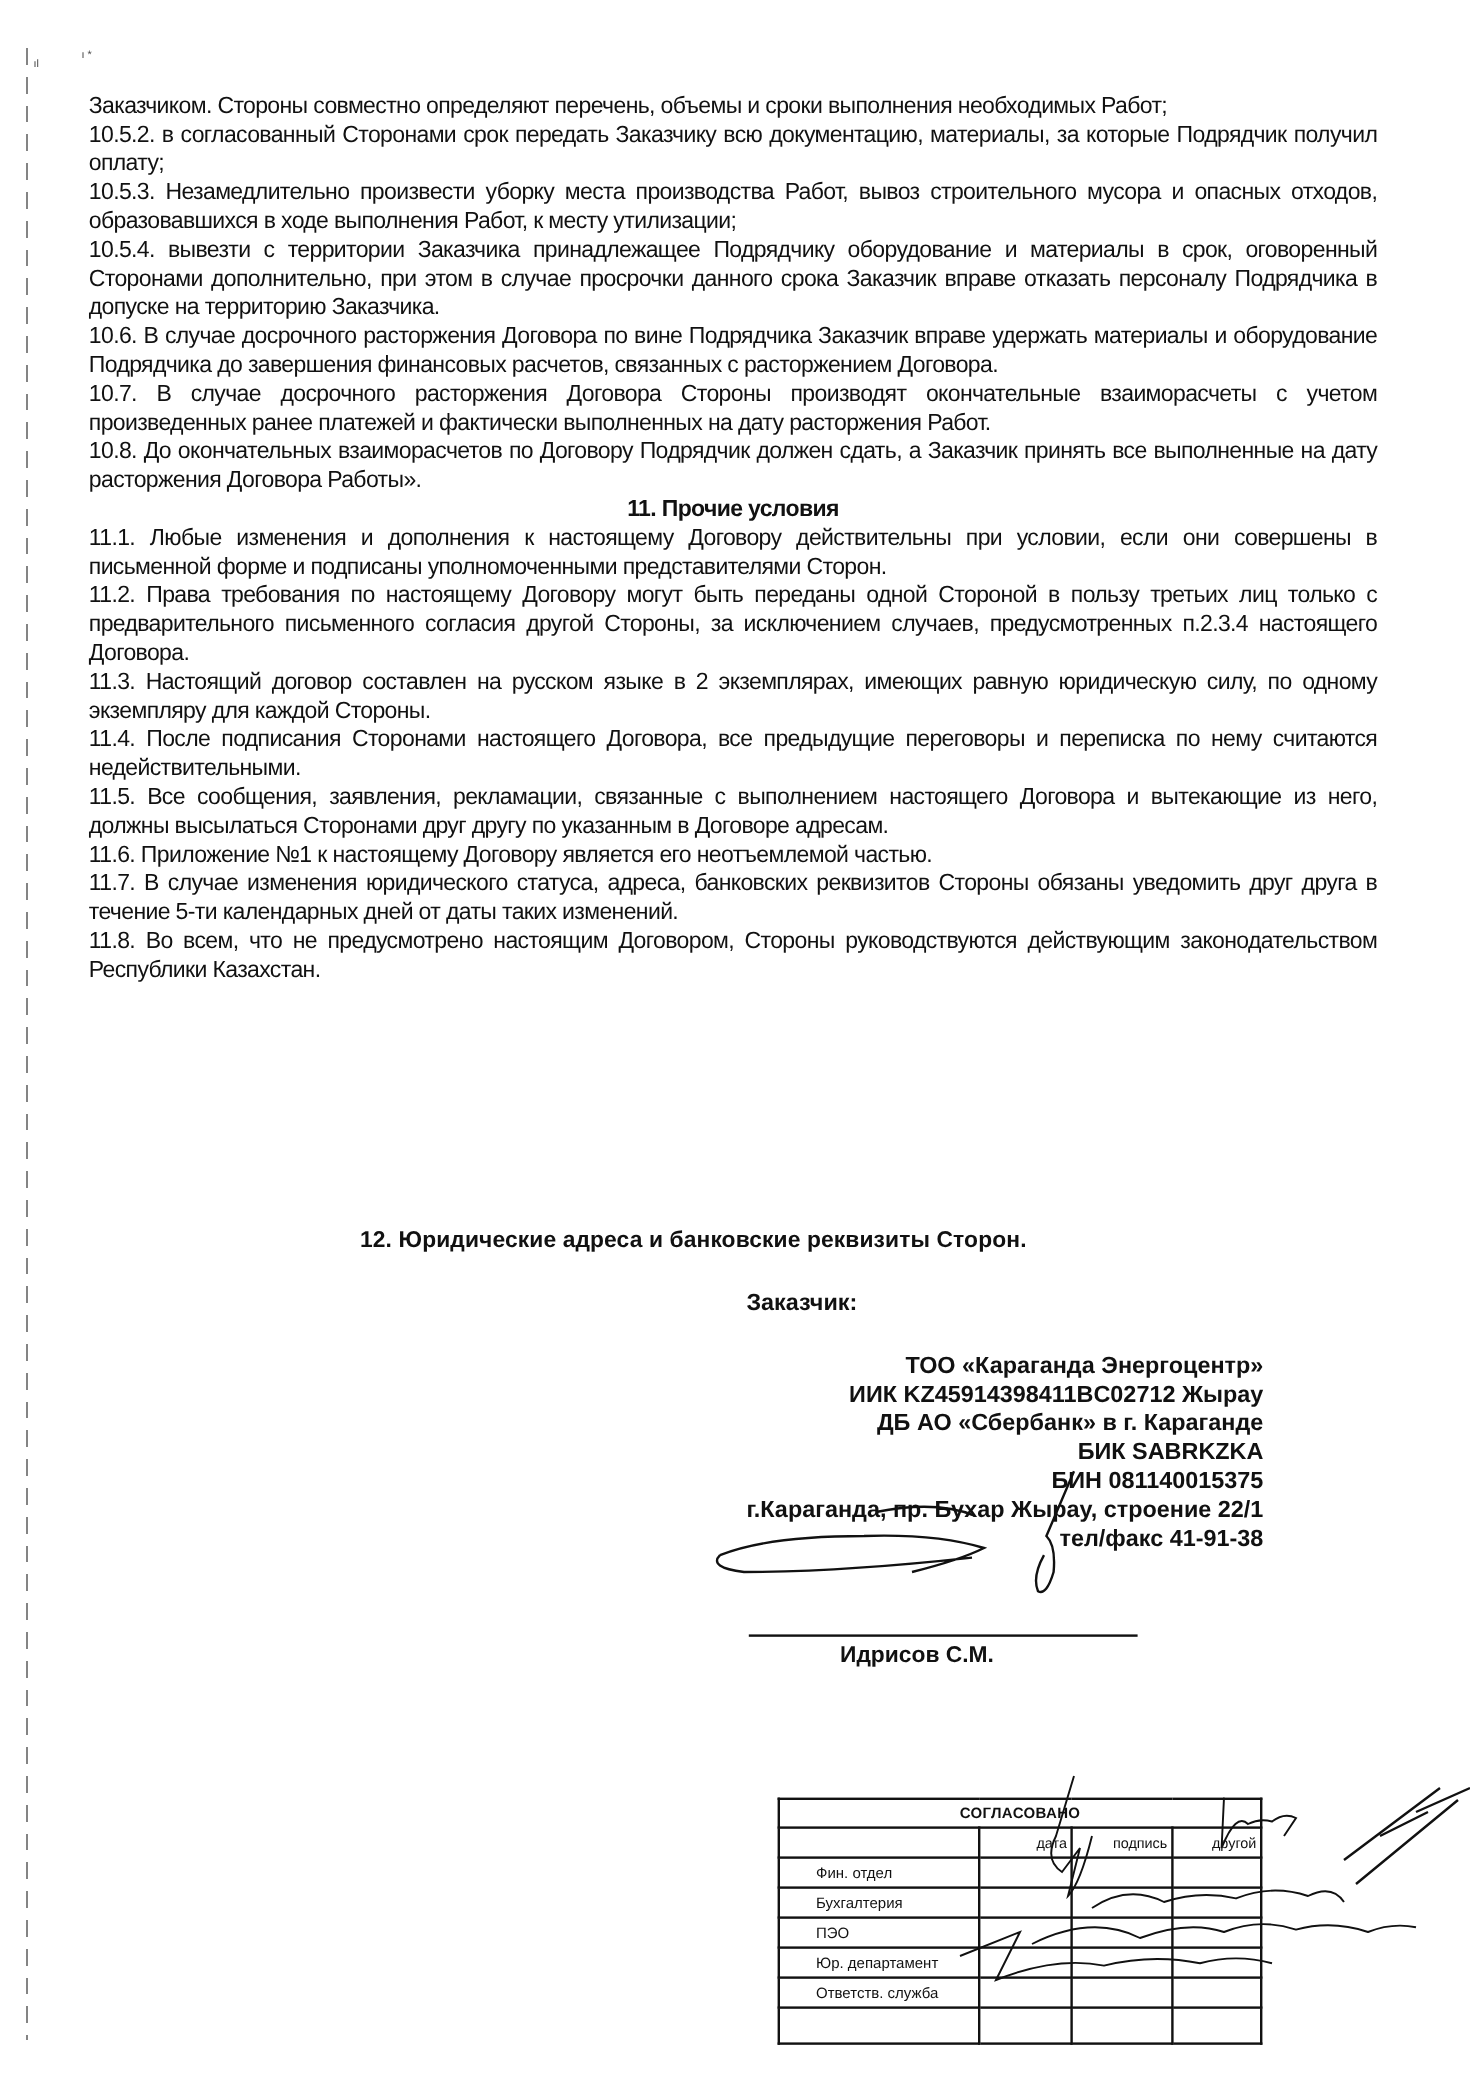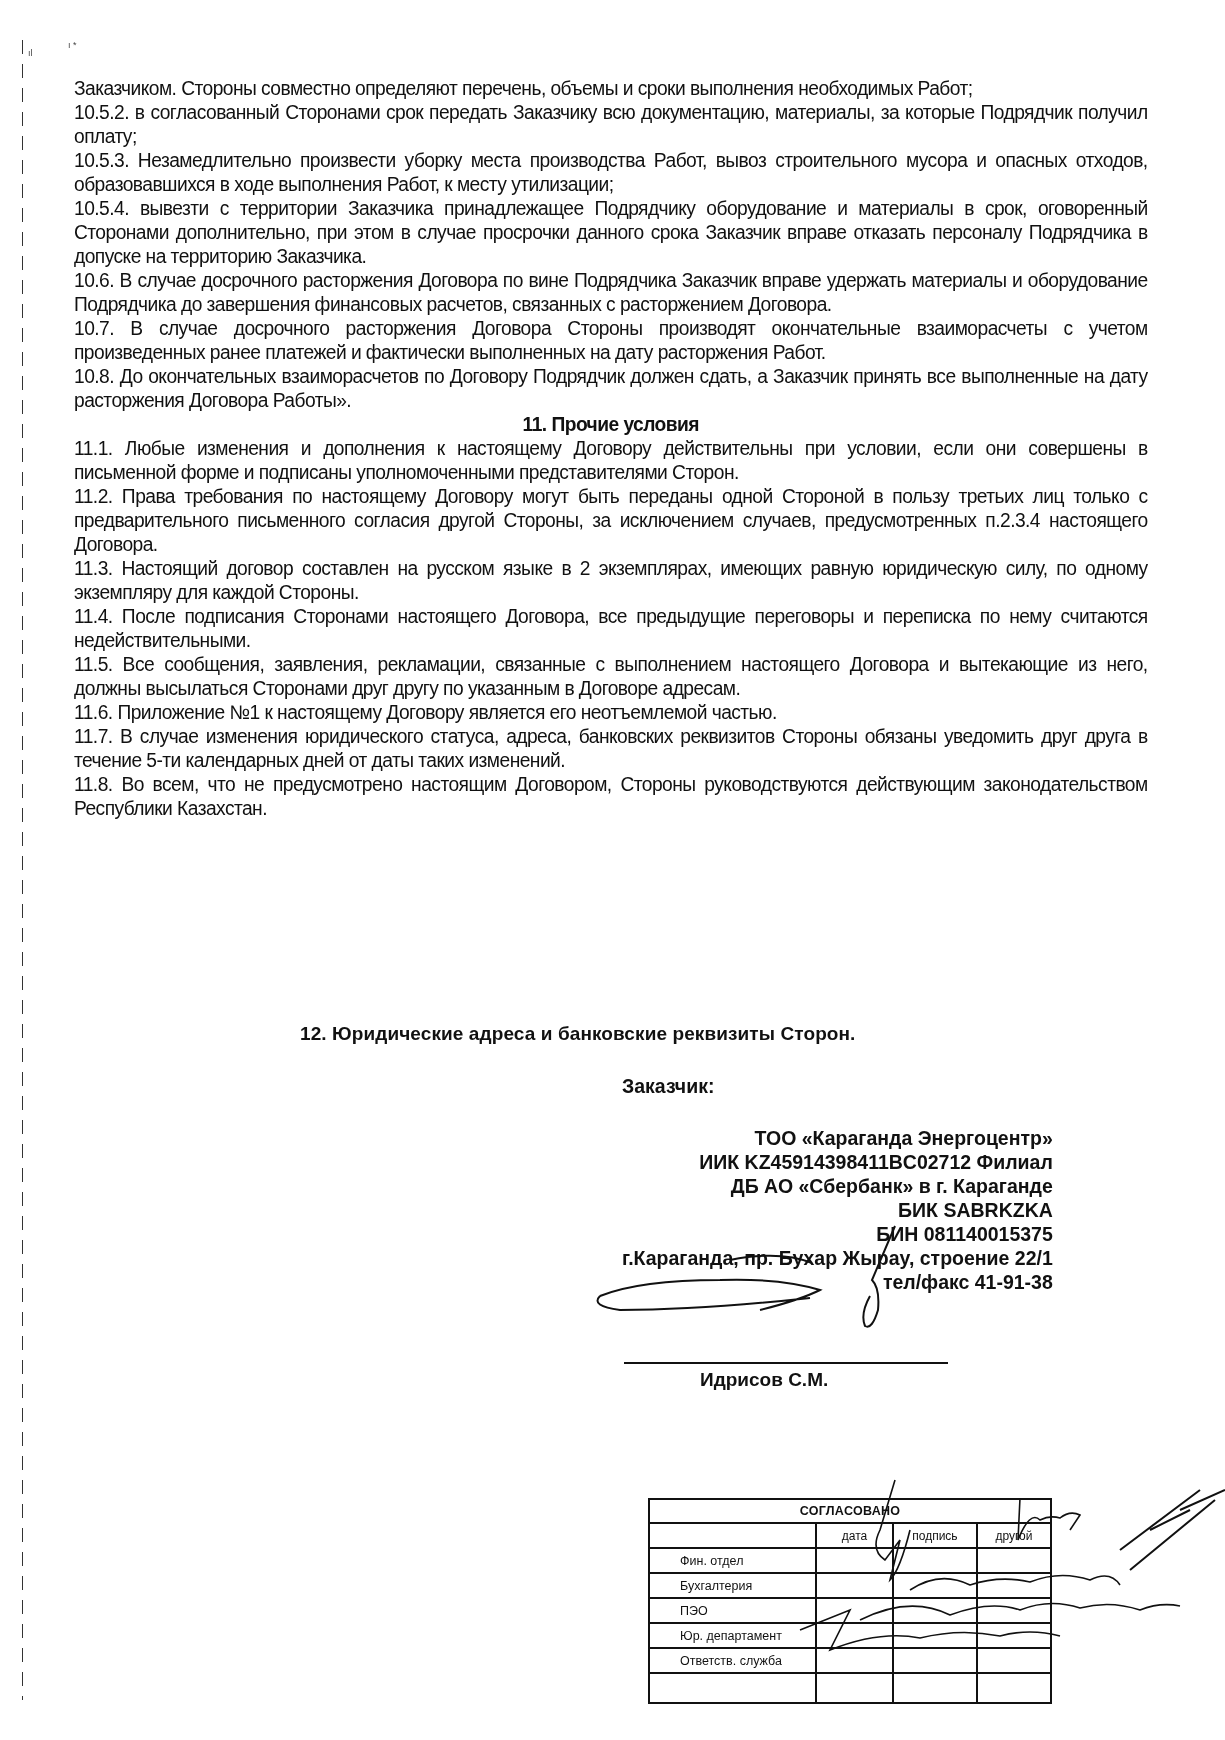--- a/index.html
+++ b/index.html
@@ -21,21 +21,21 @@
   .party-details { top: 1126px; }
   .party-details div { white-space: nowrap; }
   .sig-line { position: absolute; left: 624px; top: 1362px; width: 324px; height: 2px; background: #111; }
   .signer { position: absolute; left: 700px; top: 1369px; font-family: "Liberation Sans", sans-serif;
     font-weight: bold; font-size: 19px; }
   .signature { position: absolute; pointer-events: none; }
   .approval { position: absolute; left: 648px; top: 1498px; width: 404px; border-collapse: collapse;
     font-family: "Liberation Sans", sans-serif; font-size: 12.5px; }
   .approval td, .approval th { border: 2px solid #111; height: 23px; padding: 0 3px; font-weight: normal; }
   .approval th.title { font-weight: bold; text-align: center; height: 22px; letter-spacing: 0.3px; }
-  .approval .hdr td { text-align: center; font-size: 12px; }
+  .approval .hdr td { text-align: right; font-size: 12px; }
   .approval .rowlabel { width: 146px; white-space: nowrap; padding-left: 30px; }
   .approval .c-date { width: 90px; } .approval .c-sign { width: 90px; } .approval .c-name { width: 80px; }
   .approval tr.empty td { height: 28px; }
 </style>
 </head>
 <body>
 
 <div class="page">
   <div class="margin-line"></div>
   <span class="speck" style="left:68px;top:40px">ı  *</span>
@@ -57,21 +57,21 @@
     <p>11.5. Все сообщения, заявления, рекламации, связанные с выполнением настоящего Договора и вытекающие из него, должны высылаться Сторонами друг другу по указанным в Договоре адресам.</p>
     <p>11.6. Приложение №1 к настоящему Договору является его неотъемлемой частью.</p>
     <p>11.7. В случае изменения юридического статуса, адреса, банковских реквизитов Стороны обязаны уведомить друг друга в течение 5-ти календарных дней от даты таких изменений.</p>
     <p>11.8. Во всем, что не предусмотрено настоящим Договором, Стороны руководствуются действующим законодательством Республики Казахстан.</p>
   </div>
 
   <div class="sec12">12. Юридические адреса и банковские реквизиты Сторон.</div>
   <div class="party party-label">Заказчик:</div>
   <div class="party party-details">
     <div>ТОО «Караганда Энергоцентр»</div>
-    <div>ИИК KZ45914398411BC02712 Филиал</div>
+    <div>ИИК KZ45914398411BC02712 Жырау</div>
     <div>ДБ АО «Сбербанк» в г.  Караганде</div>
     <div>БИК SABRKZKA</div>
     <div>БИН 081140015375</div>
     <div>г.Караганда, пр. Бухар Жырау, строение 22/1</div>
     <div>тел/факс 41-91-38</div>
   </div>
 
   <svg class="signature" style="left:580px;top:1218px" width="340" height="120">
     <path d="M315 8 L292 62 Q300 70 298 92 Q292 112 285 108 Q280 96 290 78" fill="none" stroke="#111" stroke-width="2"></path>
     <path d="M150 42 Q200 32 232 45 M20 78 Q60 62 140 62 Q200 60 240 72 Q220 82 180 92 M20 78 Q10 88 40 92 Q120 92 230 80" fill="none" stroke="#111" stroke-width="2"></path>

